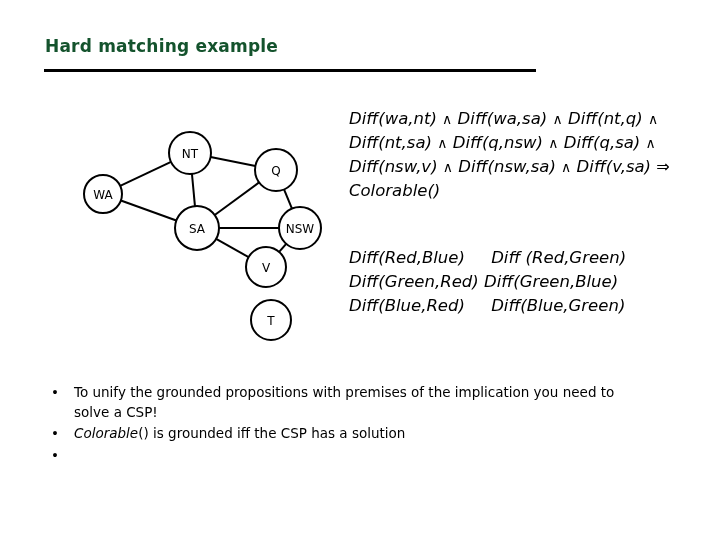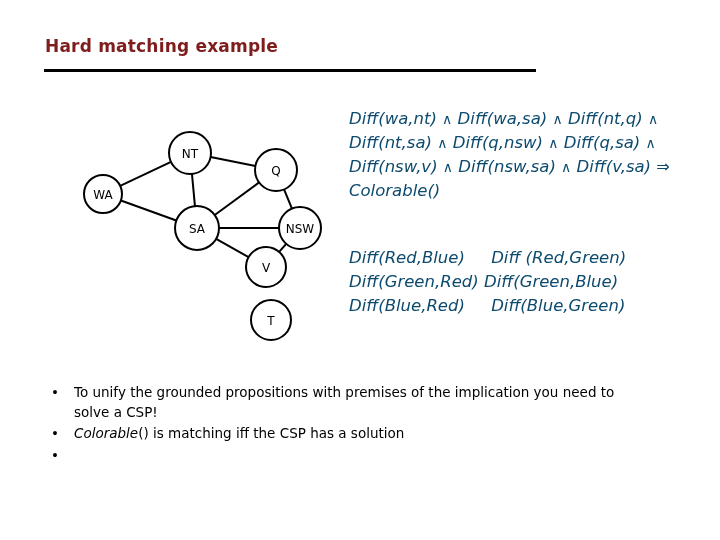--- a/index.html
+++ b/index.html
@@ -24,21 +24,21 @@
   }
 
   
   #slide-title {
     position: absolute;
     left: 45px;
     top: 36px;
     font-size: 17px;
     font-weight: bold;
     letter-spacing: 0.2px;
-    color: #7f1d1d;
+    color: #14532d;
     white-space: nowrap;
   }
   #title-rule {
     position: absolute;
     left: 44px;
     top: 69px;
     width: 492px;
     height: 3px;
     background: #000000;
   }
@@ -72,21 +72,21 @@
     fill: none;
   }
 
   
   .formula-block {
     position: absolute;
     font-family: "DejaVu Sans", "Liberation Sans", sans-serif;
     font-style: italic;
     font-size: 16.5px;
     line-height: 24px;
-    color: #0c4a6e;
+    color: #000000;
     white-space: pre;
   }
   #implication-formula {
     left: 349px;
     top: 107px;
   }
   #diff-pairs-block {
     left: 349px;
     top: 246px;
   }
@@ -187,20 +187,20 @@
 <span><span>Diff(Green,Red)</span> <span>Diff(Green,Blue)</span></span>
 <span><span>Diff(Blue,Red)</span>     <span>Diff(Blue,Green)</span></span></div>
 
   <div id="bullet-list">
     <div class="bullet-item">
       <span class="bullet-marker">•</span>
       <span class="bullet-text"><span>To unify the grounded propositions with premises of the implication you need to solve a CSP!</span><span class="ital"></span><span></span></span>
     </div>
     <div class="bullet-item">
       <span class="bullet-marker">•</span>
-      <span class="bullet-text"><span></span><span class="ital">Colorable</span><span>() is matching iff the CSP has a solution</span></span>
+      <span class="bullet-text"><span></span><span class="ital">Colorable</span><span>() is grounded iff the CSP has a solution</span></span>
     </div>
     <div class="bullet-item">
       <span class="bullet-marker">•</span>
     </div>
   </div>
 
 </div>
 
 </body></html>

